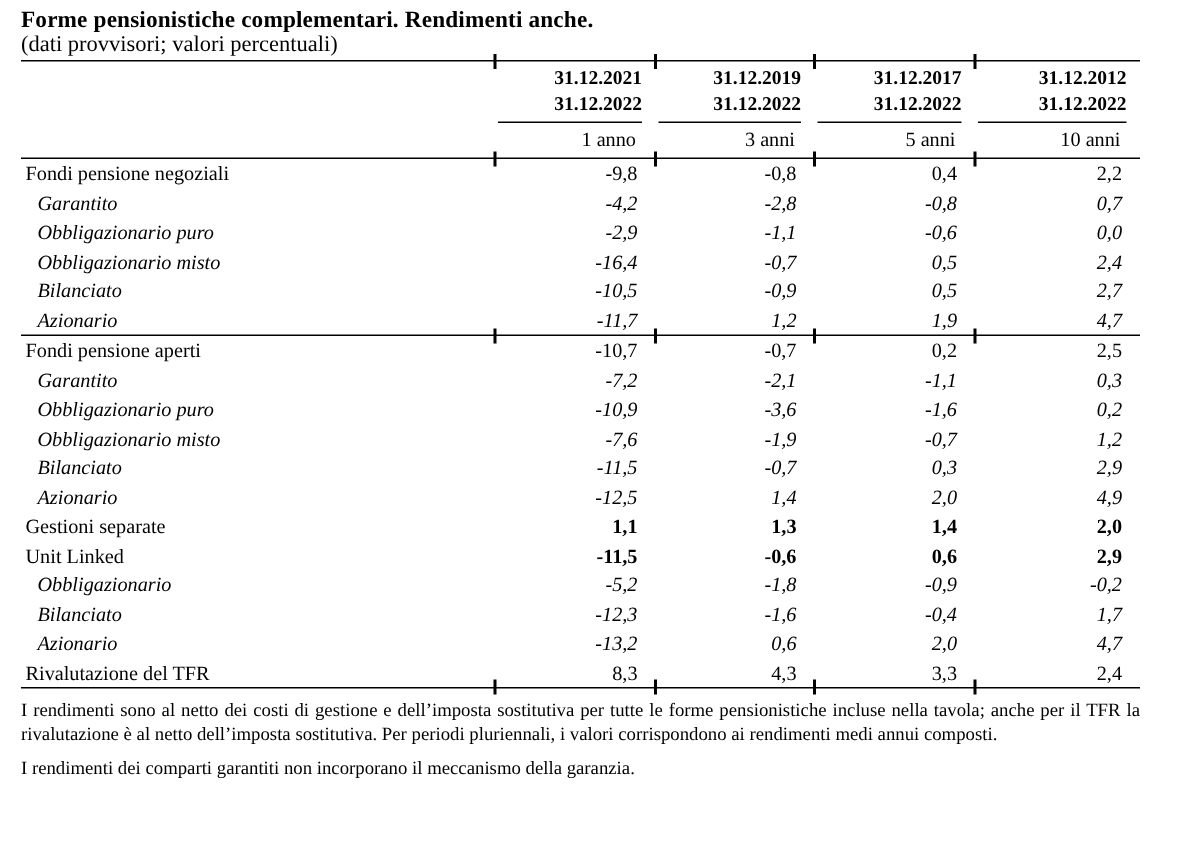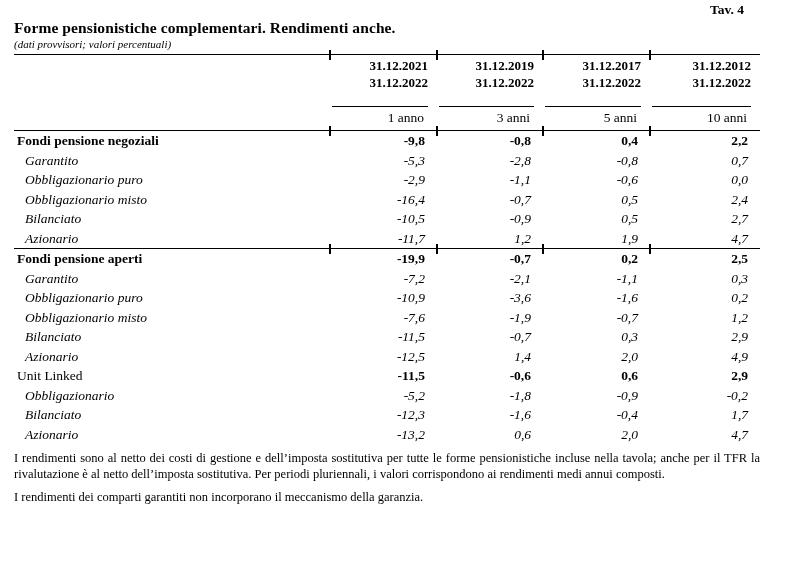--- a/index.html
+++ b/index.html
@@ -5,39 +5,39 @@
   html, body { margin:0; padding:0; background:#ffffff; }
   body {
     width:786px; height:566px; overflow:hidden;
     color:#000; font-family:"Liberation Serif", serif;
     -webkit-font-smoothing:antialiased;
   }
   .page { padding:3px 26px 0 14px; width:746px; }
 
   .tav-label { text-align:right; font-weight:bold; font-size:13.5px; line-height:14px; padding-right:16px; }
   .doc-title { font-weight:bold; font-size:15.5px; line-height:19px; margin-top:1px; letter-spacing:.1px; }
-  .doc-subtitle { font-style:italic; font-size:11px; line-height:15px; }
+  .doc-subtitle { font-size:15px; line-height:15px; }
 
   table.rend { width:746px; border-collapse:collapse; table-layout:fixed; margin-top:2px; }
   col.c-label { width:316px; }
   col.c1 { width:107px; } col.c2 { width:106px; } col.c3 { width:107px; } col.c4 { width:110px; }
 
   th, td { position:relative; padding:0; vertical-align:bottom; }
 
   thead th { border-top:1.2px solid #000; font-weight:normal; vertical-align:bottom; }
   .dates { font-weight:bold; font-size:13px; line-height:16.5px; text-align:right;
-           border-bottom:1.1px solid #000; margin:3px 9px 0 2px; padding-bottom:15px; white-space:nowrap; }
+           border-bottom:1.1px solid #000; margin:3px 9px 0 2px; padding-bottom:4px; white-space:nowrap; }
   .period { font-size:13.5px; text-align:right; padding:3px 13px 4px 0; line-height:16px; white-space:nowrap; }
 
   tbody td { font-size:13.5px; line-height:19.5px; height:19.5px; white-space:nowrap; }
   td.label { padding-left:3px; text-align:left; overflow:hidden; }
   td.val { text-align:right; padding-right:12px; }
 
   tr.rule-above td { border-top:1.2px solid #000; }
-  tr.section td { font-weight:bold;margin-left:11px; }
+  tr.section td { font-weight:normal;margin-left:11px; }
   tr.sub td { font-style:italic; }
   tr.sub td.label { padding-left:11px; }
   tr.boldvals td.val { font-weight:bold; }
   tr.memo td.label { font-style:italic; }
   tr.last td { border-bottom:1.2px solid #000; }
 
   
   thead th.colhead::before,
   tr.rule-above td.val::before {
     content:""; position:absolute; left:-0.6px; top:-5px;
@@ -49,21 +49,20 @@
   }
 
   .footnotes { margin-top:6px; font-size:12.5px; line-height:16px; text-align:justify; }
   .footnotes p { margin:0 0 7px 0; }
 </style>
 </head>
 <body>
 
 <div class="page">
 
-  <div class="tav-label">Tav. 4</div>
   <div class="doc-title">Forme pensionistiche complementari. Rendimenti anche.</div>
   <div class="doc-subtitle">(dati provvisori; valori percentuali)</div>
 
   <table class="rend">
     <colgroup>
       <col class="c-label">
         <col class="c1">
         <col class="c2">
         <col class="c3">
         <col class="c4">
@@ -109,21 +108,21 @@
   <tr class="section rule-above">
     <td class="label">Fondi pensione negoziali</td>
   <td class="val">-9,8</td>
           <td class="val">-0,8</td>
           <td class="val">0,4</td>
           <td class="val">2,2</td>
         </tr>
 
   <tr class="sub">
     <td class="label">Garantito</td>
-  <td class="val">-5,3</td>
+  <td class="val">-4,2</td>
           <td class="val">-2,8</td>
           <td class="val">-0,8</td>
           <td class="val">0,7</td>
         </tr>
 
   <tr class="sub">
     <td class="label">Obbligazionario puro</td>
   <td class="val">-2,9</td>
           <td class="val">-1,1</td>
           <td class="val">-0,6</td>
@@ -149,21 +148,21 @@
   <tr class="sub">
     <td class="label">Azionario</td>
   <td class="val">-11,7</td>
           <td class="val">1,2</td>
           <td class="val">1,9</td>
           <td class="val">4,7</td>
         </tr>
 
   <tr class="section rule-above">
     <td class="label">Fondi pensione aperti</td>
-  <td class="val">-19,9</td>
+  <td class="val">-10,7</td>
           <td class="val">-0,7</td>
           <td class="val">0,2</td>
           <td class="val">2,5</td>
         </tr>
 
   <tr class="sub">
     <td class="label">Garantito</td>
   <td class="val">-7,2</td>
           <td class="val">-2,1</td>
           <td class="val">-1,1</td>
@@ -196,20 +195,27 @@
 
   <tr class="sub">
     <td class="label">Azionario</td>
   <td class="val">-12,5</td>
           <td class="val">1,4</td>
           <td class="val">2,0</td>
           <td class="val">4,9</td>
         </tr>
 
 
+  <tr class="boldvals">
+    <td class="label">Gestioni separate</td>
+  <td class="val">1,1</td>
+          <td class="val">1,3</td>
+          <td class="val">1,4</td>
+          <td class="val">2,0</td>
+        </tr>
 
   <tr class="boldvals">
     <td class="label">Unit Linked</td>
   <td class="val">-11,5</td>
           <td class="val">-0,6</td>
           <td class="val">0,6</td>
           <td class="val">2,9</td>
         </tr>
 
   <tr class="sub">
@@ -230,20 +236,27 @@
 
   <tr class="sub">
     <td class="label">Azionario</td>
   <td class="val">-13,2</td>
           <td class="val">0,6</td>
           <td class="val">2,0</td>
           <td class="val">4,7</td>
         </tr>
 
 
+  <tr class="plain last">
+    <td class="label">Rivalutazione del TFR</td>
+  <td class="val">8,3</td>
+          <td class="val">4,3</td>
+          <td class="val">3,3</td>
+          <td class="val">2,4</td>
+        </tr>
 </tbody>
   </table>
 
   <div class="footnotes" id="footnotes">
       <p>I rendimenti sono al netto dei costi di gestione e dell’imposta sostitutiva per tutte le forme pensionistiche incluse nella tavola; anche per il TFR la rivalutazione è al netto dell’imposta sostitutiva. Per periodi pluriennali, i valori corrispondono ai rendimenti medi annui composti.</p>
       <p>I rendimenti dei comparti garantiti non incorporano il meccanismo della garanzia.</p>
     </div>
 
 </div>
 

